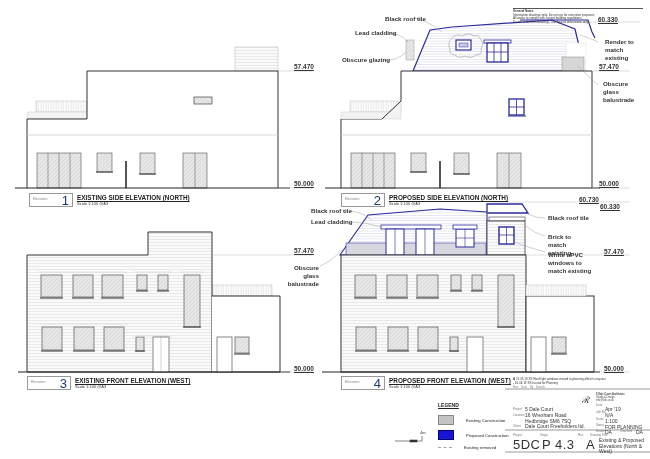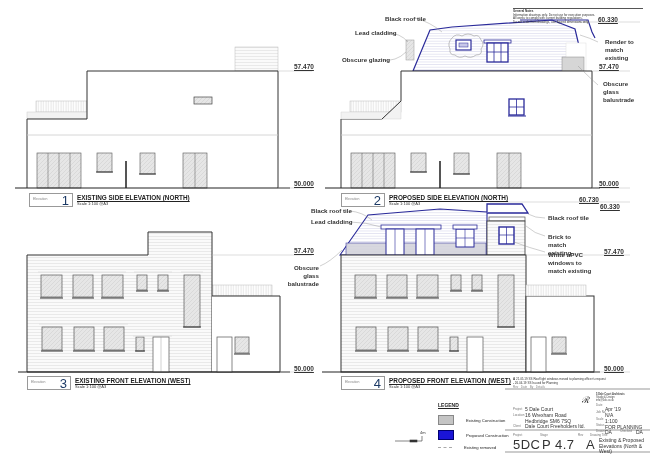--- a/index.html
+++ b/index.html
@@ -379,15 +379,15 @@
 <div class="tbsmall" style="left:620px;top:429px;">Checked</div>
 <div class="tb" style="left:636px;top:429px;">DA</div>
 
 <div class="tbsmall" style="left:513px;top:433px;">Project</div>
 <div class="tbsmall" style="left:540px;top:433px;">Stage</div>
 <div class="tbsmall" style="left:578px;top:433px;">Rev</div>
 <div class="tbsmall" style="left:590px;top:433px;">Drawing Title</div>
 
 <div class="big" style="left:513px;top:437px;">5DC</div>
 <div class="big" style="left:542px;top:437px;">P</div>
-<div class="big" style="left:555px;top:437px;">4.7</div>
+<div class="big" style="left:555px;top:437px;">4.3</div>
 <div class="big" style="left:586px;top:437px;">A</div>
 <div class="tb" style="left:599px;top:438px;width:50px;white-space:normal;line-height:5.5px;">Existing &amp; Proposed Elevations (North &amp; West)</div>
 
 </body></html>

